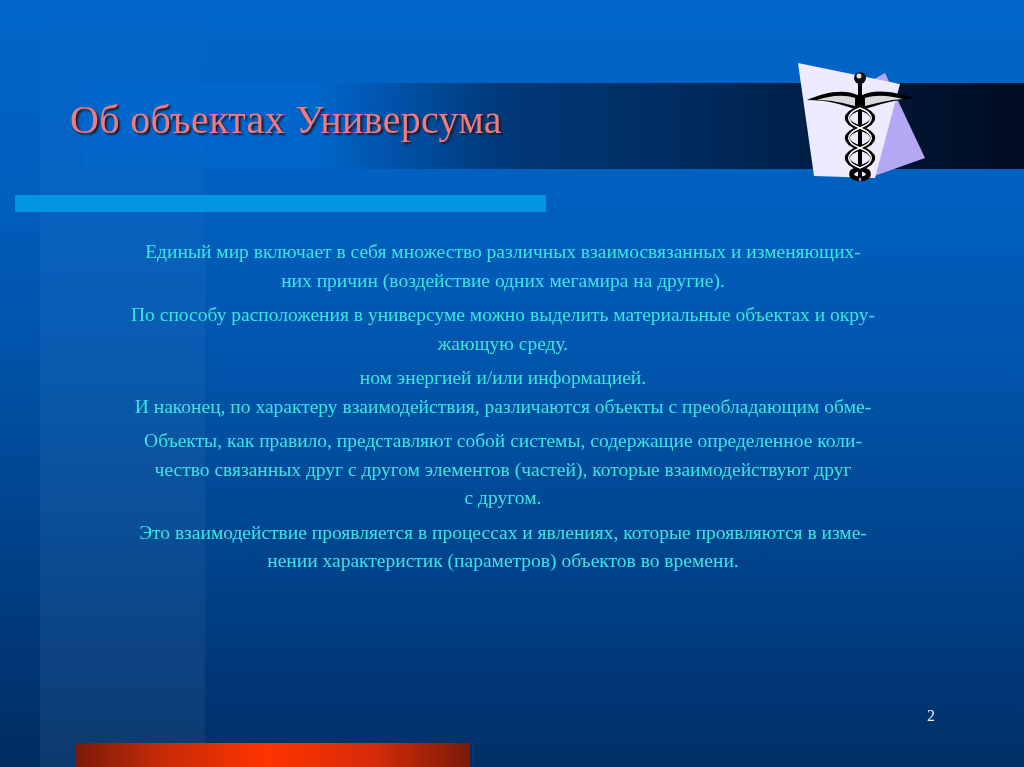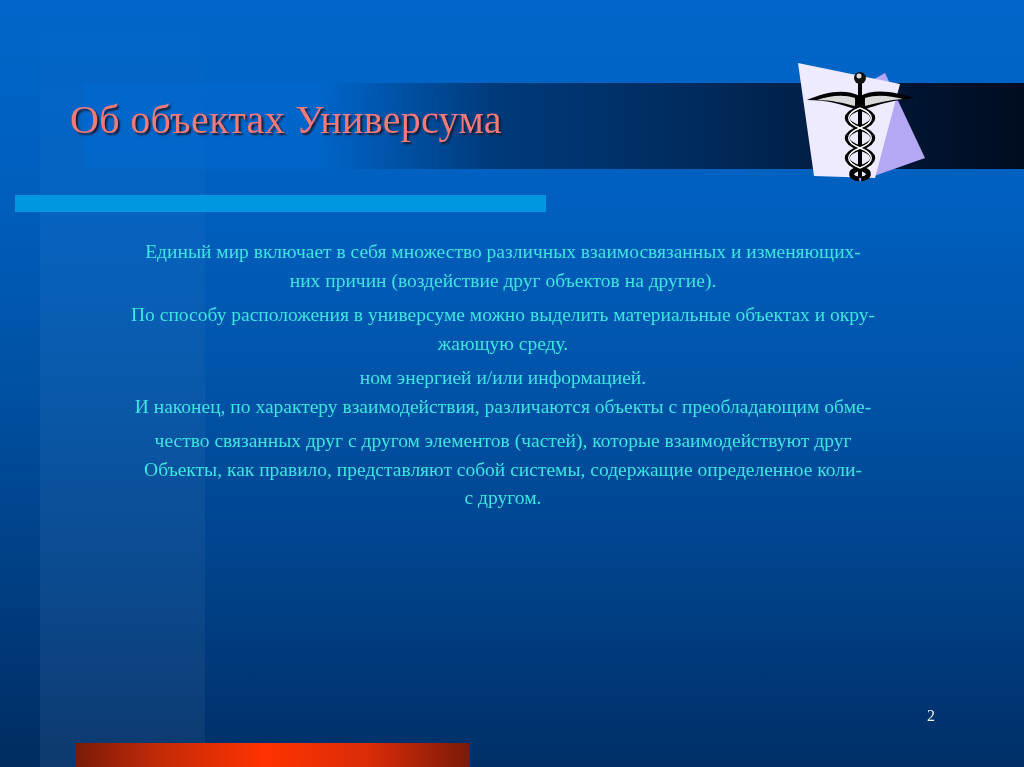--- a/index.html
+++ b/index.html
@@ -96,34 +96,38 @@
       <path d="M75,60 C90,66 90,74 75,80 C60,86 60,94 75,100 C90,106 90,114 75,120" fill="none" stroke="#fff" stroke-width="1.5"></path>
       <path d="M75,60 C60,66 60,74 75,80 C90,86 90,94 75,100 C60,106 60,114 75,120" fill="none" stroke="#fff" stroke-width="1.5"></path>
     </svg>
   </div>
 
   <div class="accent-bar"></div>
 
   <div class="content">
     <div class="para">
       <span class="line">Единый мир  включает  в себя  множество различных  взаимосвязанных и изменяющих-</span>
-      <span class="line">них причин (воздействие друг объектов на другие).</span>
+      <span class="line">них причин (воздействие одних мегамира на другие).</span>
     </div>
     <div class="para">
       <span class="line">По способу расположения в универсуме можно выделить материальные объектах и окру-</span>
       <span class="line">жающую среду.</span>
     </div>
     <div class="para">
       <span class="line">ном  энергией и/или информацией.</span>
       <span class="line">И наконец, по характеру взаимодействия, различаются объекты с преобладающим обме-</span>
     </div>
     <div class="para">
+      <span class="line">Объекты, как правило,  представляют собой системы,  содержащие определенное коли-</span>
       <span class="line">чество связанных  друг с другом  элементов (частей), которые взаимодействуют друг</span>
-      <span class="line">Объекты, как правило,  представляют собой системы,  содержащие определенное коли-</span>
       <span class="line">с другом.</span>
+    </div>
+    <div class="para">
+      <span class="line">Это взаимодействие проявляется в процессах и явлениях, которые проявляются  в изме-</span>
+      <span class="line">нении  характеристик (параметров) объектов во времени.</span>
     </div>
   </div>
 
   <div class="footer-date">18.05.2017</div>
   <div class="footer-page">2</div>
 
   <div class="bottom-bar"></div>
 </div>
 
 </body></html>

